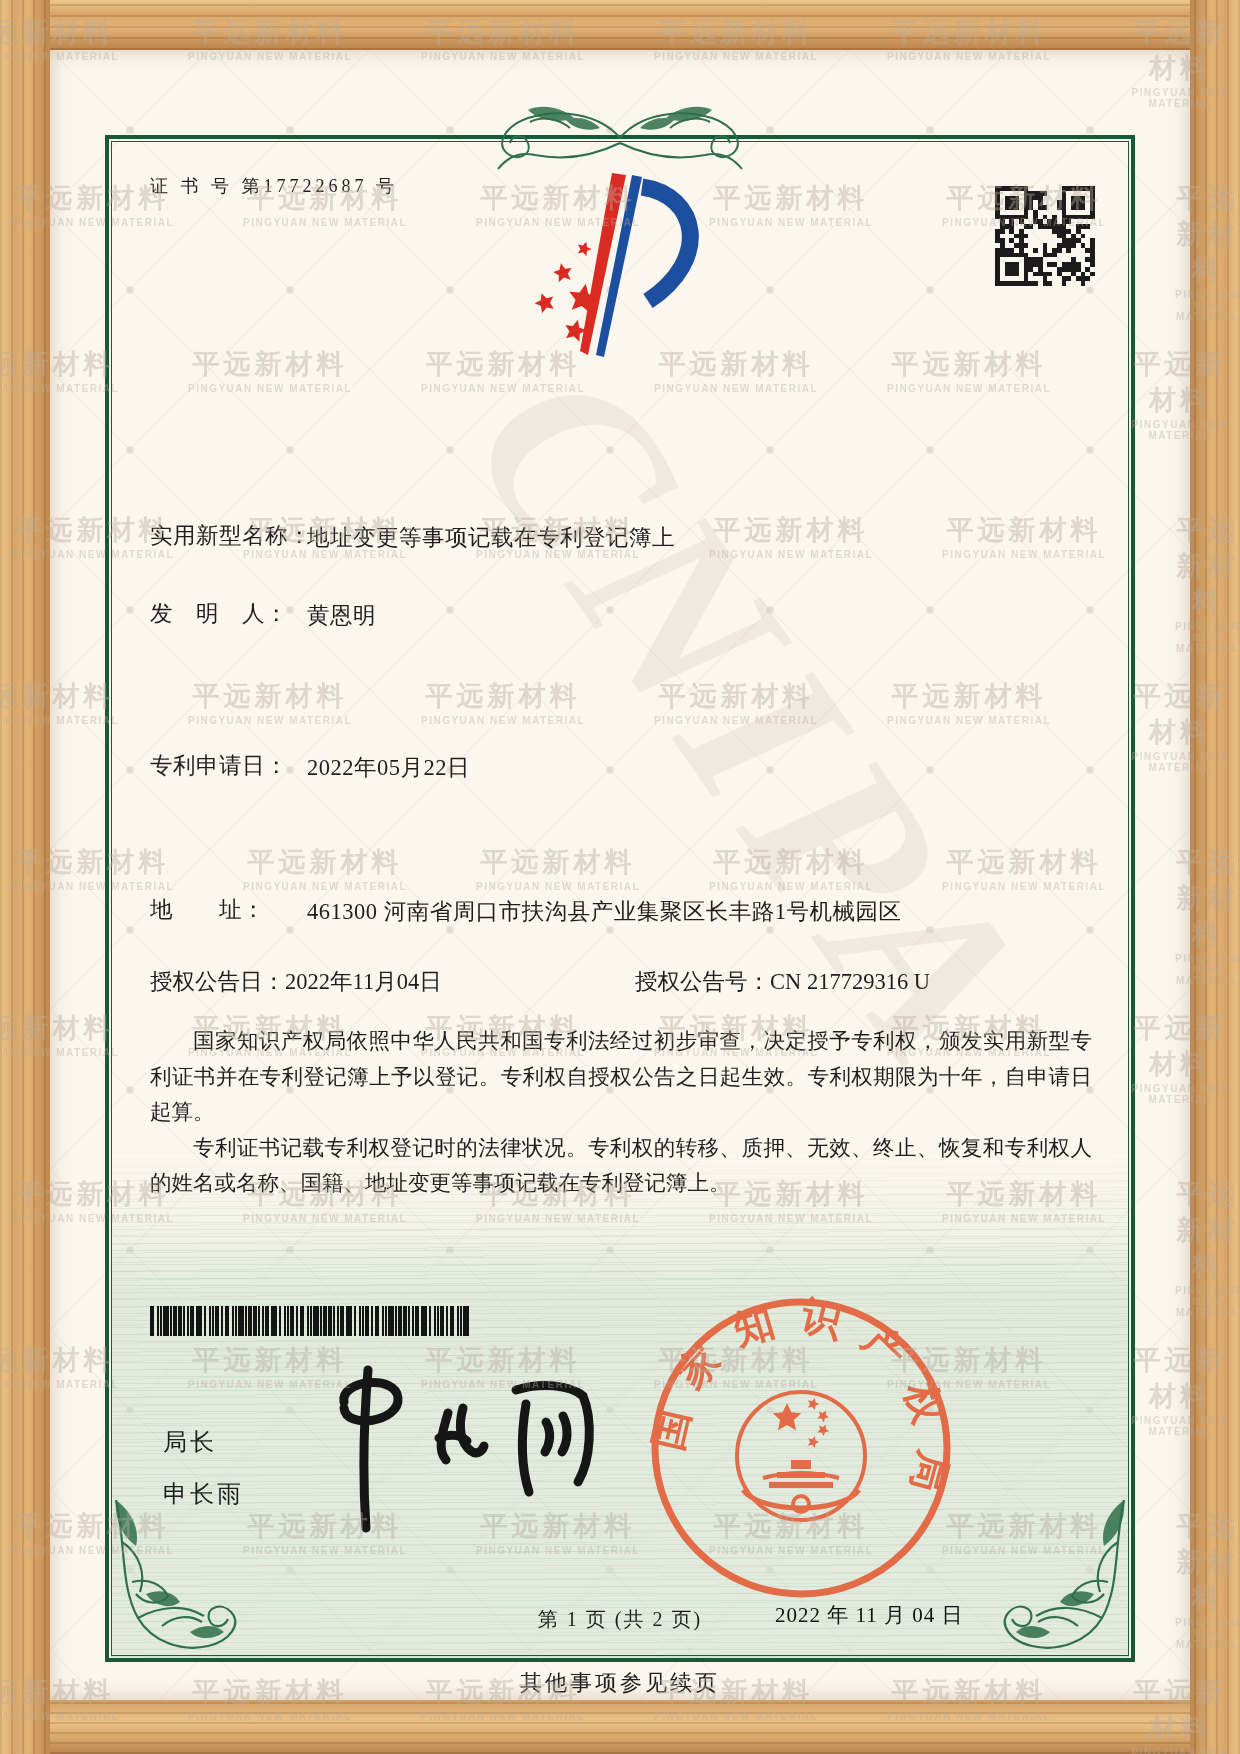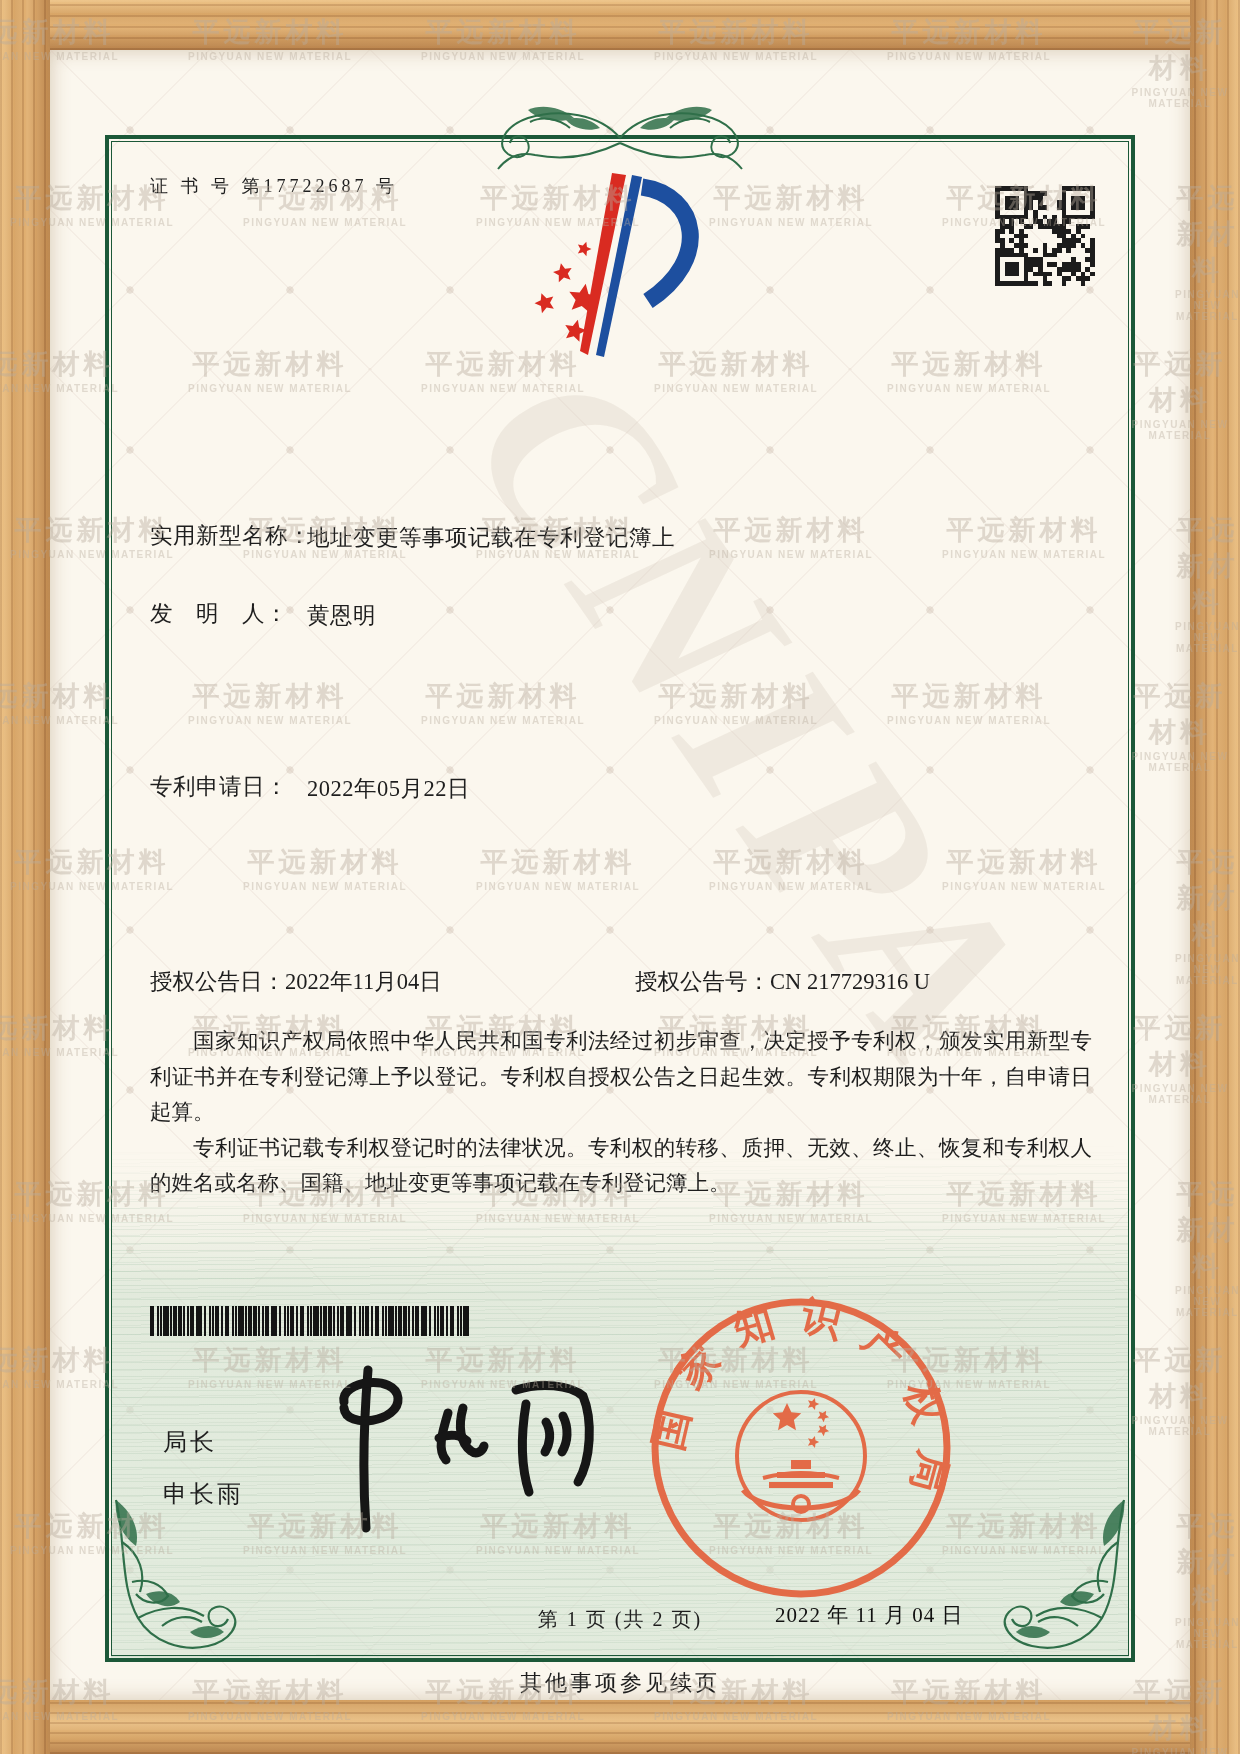--- a/index.html
+++ b/index.html
@@ -615,23 +615,27 @@
 
 
   <div class="abs field" style="top:520px">
     <span class="lab">实用新型名称：</span>
     <span class="val">地址变更等事项记载在专利登记簿上</span>
   </div>
   <div class="abs field" style="top:598px">
     <span class="lab">发　明　人：</span>
     <span class="val">黄恩明</span>
   </div>
-  <div class="abs field" style="top:771px">
+  <div class="abs field" style="top:750px">
     <span class="lab">专利申请日：</span>
     <span class="val">2022年05月22日</span>
+  </div>
+  <div class="abs field" style="top:894px">
+    <span class="lab">地　　址：</span>
+    <span class="val">461300 河南省周口市扶沟县产业集聚区长丰路1号机械园区</span>
   </div>
 
   <div class="abs grant" style="left:150px;top:966px">
     <span>授权公告日：</span><span>2022年11月04日</span>
   </div>
   <div class="abs grant" style="left:635px;top:966px">
     <span>授权公告号：</span><span>CN 217729316 U</span>
   </div>
 
   <div class="abs body-text">

